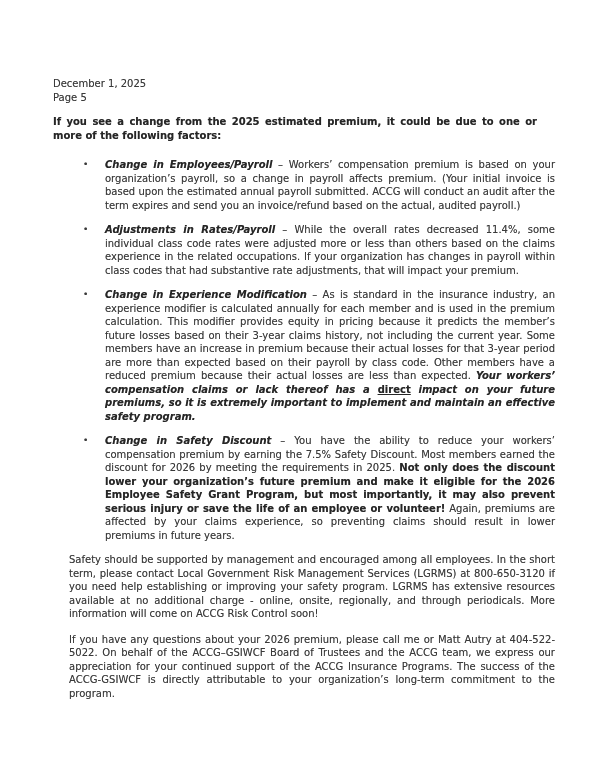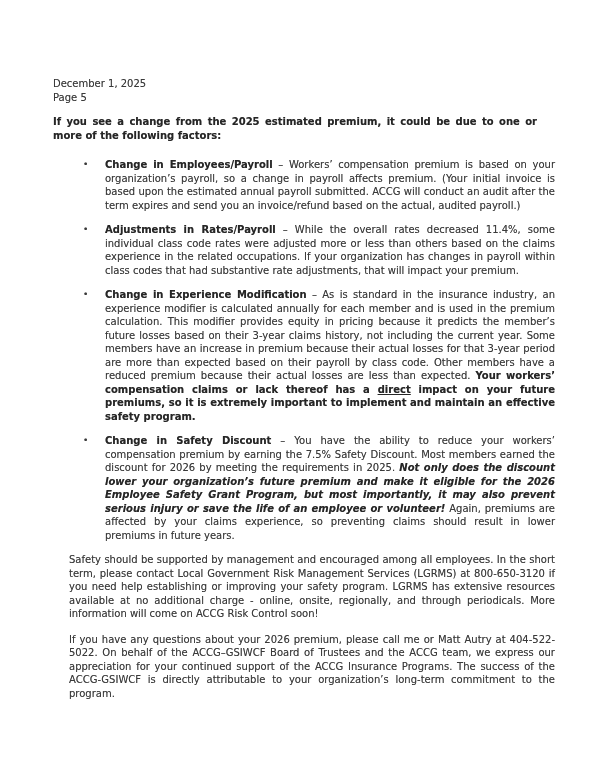--- a/index.html
+++ b/index.html
@@ -43,23 +43,23 @@
     padding-left: 52px;
     text-align: justify;
   }
   ul.bullets li .marker {
     position: absolute;
     left: 30px;
     top: 0;
     font-size: 9px;
   }
   .seg.regular { font-weight: normal; }
-  .seg.bold { font-weight: bold; color: #262626; }
+  .seg.bold { font-weight: bold; color: #262626; font-style: italic; }
   .seg.bold-underline { font-weight: bold; color: #262626; text-decoration: underline; }
-  .seg.bold-italic { font-weight: bold; font-style: italic; color: #262626; }
+  .seg.bold-italic { font-weight: bold; color: #262626; }
   .paragraphs .para {
     margin: 0 0 12px 16px;
     text-align: justify;
   }
 </style>
 </head>
 <body>
 
 <div class="page">
   <p class="line">December 1, 2025</p>

